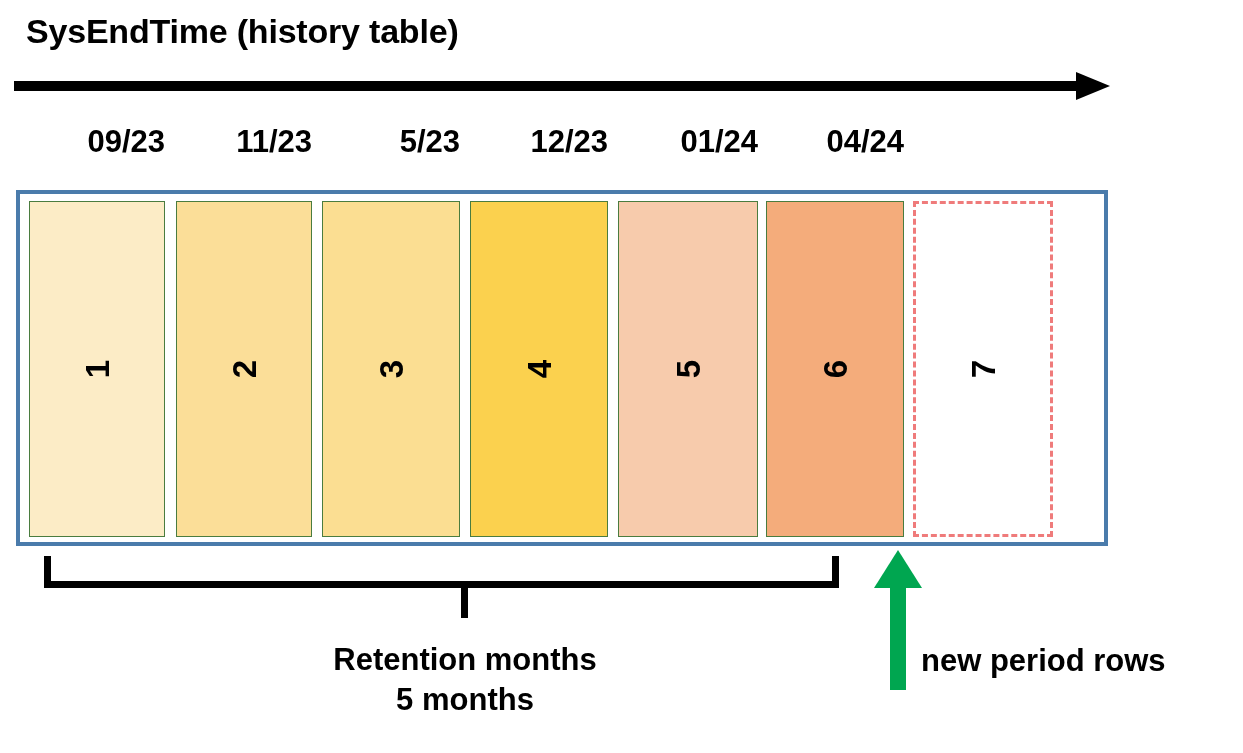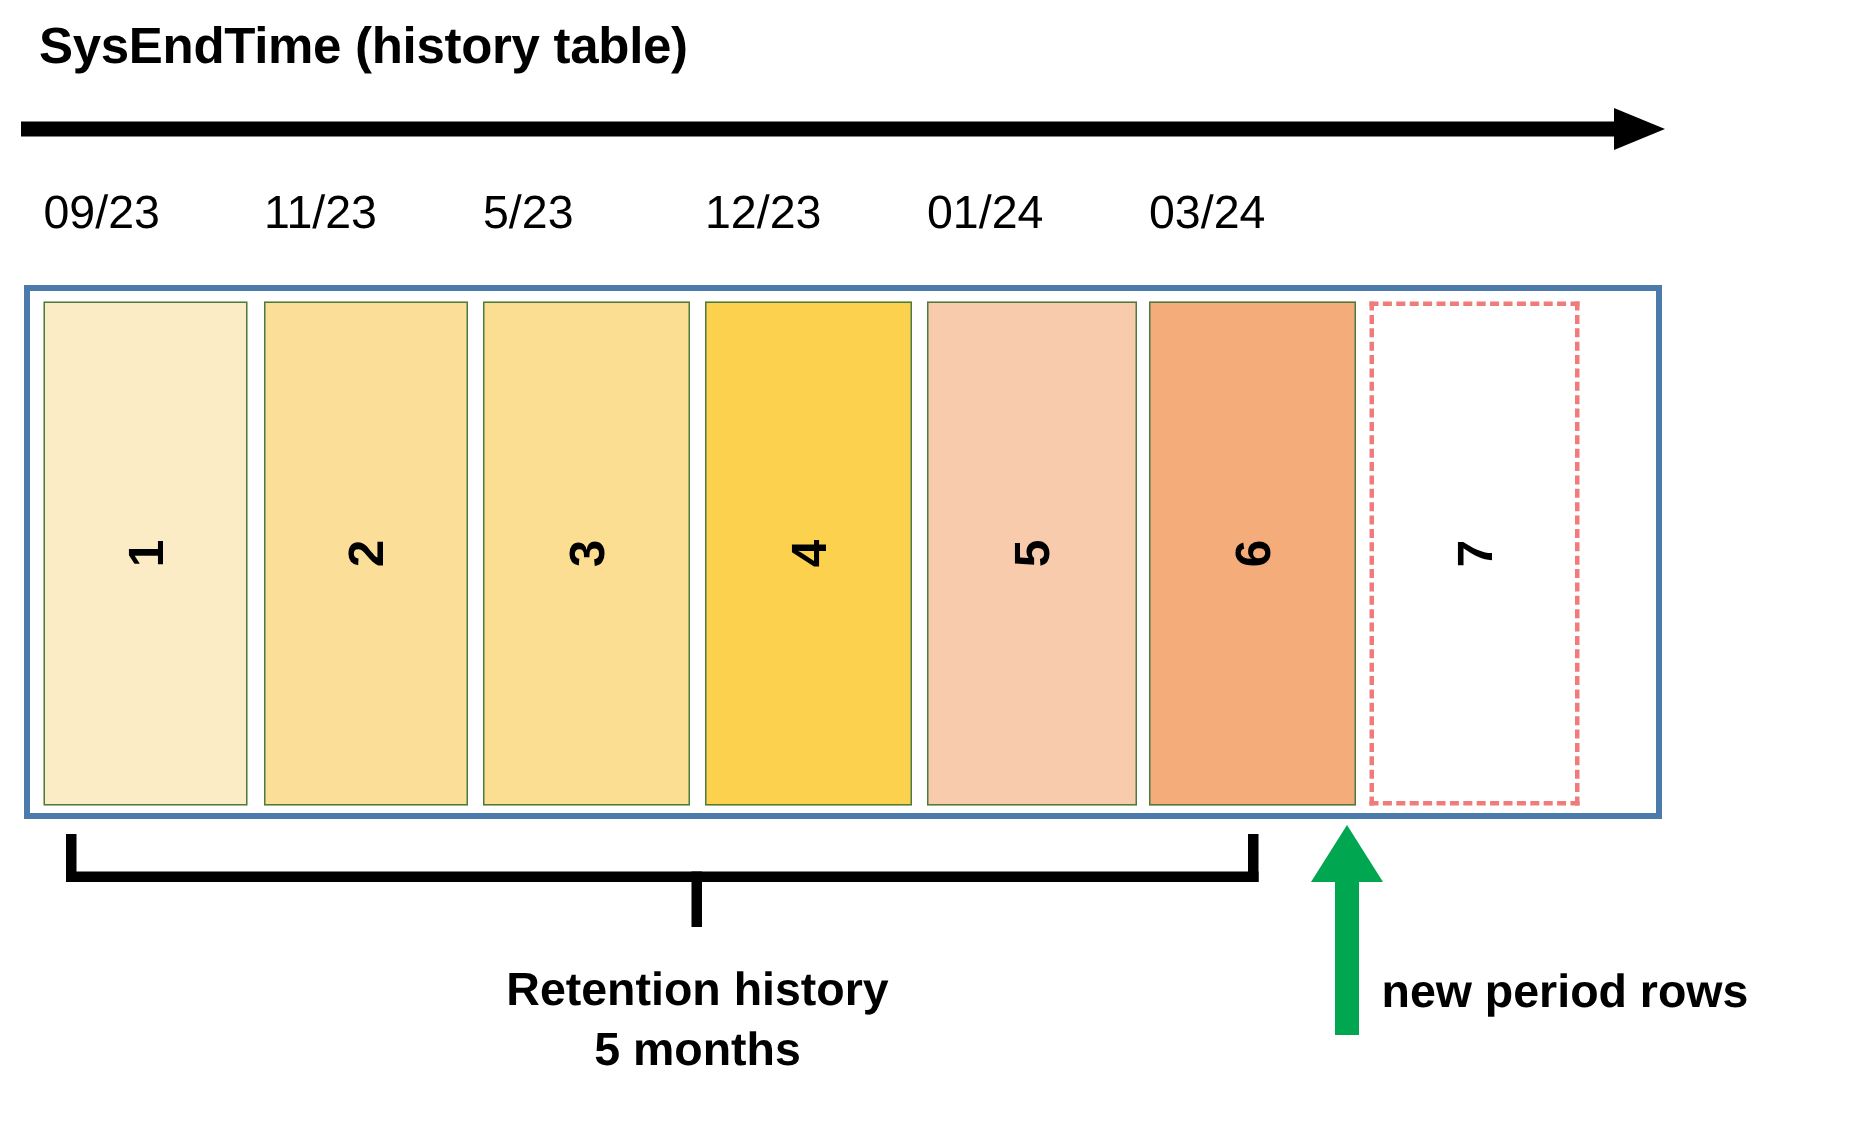--- a/index.html
+++ b/index.html
@@ -19,22 +19,22 @@
     font-size:34px;font-weight:700;color:#000;
     letter-spacing:-0.2px;white-space:nowrap;
   }
 
   
   #timeline-arrow{position:absolute;left:14px;top:68px;width:1100px;height:36px;}
 
   
   .month-label{
     position:absolute;top:124px;
-    font-size:31px;font-weight:400;color:#000;
-    text-align:left;white-space:nowrap;
+    font-size:31px;font-weight:700;color:#000;
+    text-align:right;white-space:nowrap;
   }
 
   
   #table-container{
     position:absolute;left:16px;top:190px;
     width:1092px;height:356px;
     border:4px solid #4a7bab;
     box-sizing:border-box;
     background:#ffffff;
   }
@@ -89,21 +89,21 @@
       <rect x="0" y="13" width="1068" height="10" fill="#000000"></rect>
       <polygon points="1062,4 1096,18 1062,32" fill="#000000"></polygon>
     </svg>
   </div>
 
   <div class="month-label" style="left:29px;width:136px;">09/23</div>
   <div class="month-label" style="left:176px;width:136px;">11/23</div>
   <div class="month-label" style="left:322px;width:138px;">5/23</div>
   <div class="month-label" style="left:470px;width:138px;">12/23</div>
   <div class="month-label" style="left:618px;width:140px;">01/24</div>
-  <div class="month-label" style="left:766px;width:138px;">03/24</div>
+  <div class="month-label" style="left:766px;width:138px;">04/24</div>
 
   <div id="table-container"></div>
 
   <div class="partition" style="left:29px;width:136px;background:#FCECC6;">
     <span class="partition-num">1</span>
   </div>
 
   <div class="partition" style="left:176px;width:136px;background:#FBDE98;">
     <span class="partition-num">2</span>
   </div>
@@ -135,21 +135,21 @@
 
       <rect x="8" y="33" width="795" height="7" fill="#000000"></rect>
 
       <rect x="796" y="8" width="7" height="32" fill="#000000"></rect>
 
       <rect x="425" y="33" width="7" height="40" fill="#000000"></rect>
     </svg>
   </div>
 
   <div id="retention-caption">
-    <div>Retention history</div>
+    <div>Retention months</div>
     <div>5 months</div>
   </div>
 
   <div id="new-rows-arrow">
     <svg width="62" height="145" viewBox="0 0 62 145" xmlns="http://www.w3.org/2000/svg">
       <rect x="20" y="32" width="16" height="110" fill="#00A650"></rect>
       <polygon points="28,2 52,40 4,40" fill="#00A650"></polygon>
     </svg>
   </div>
 

